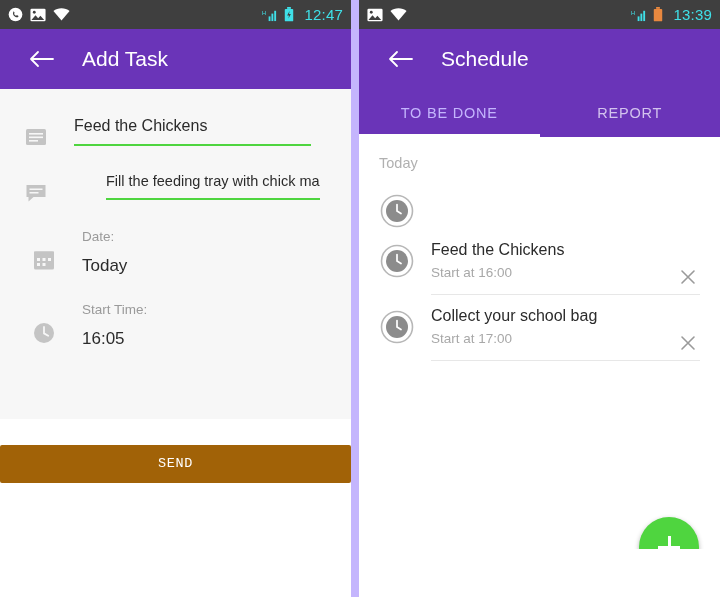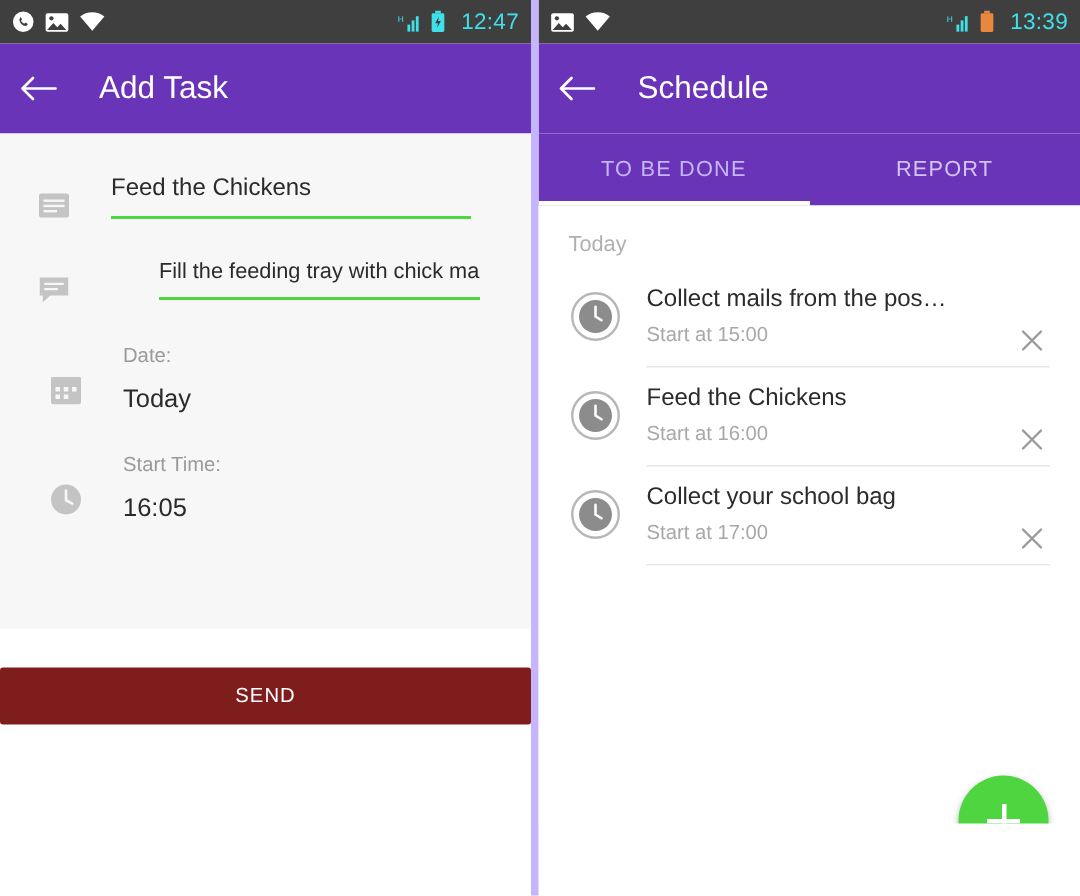--- a/index.html
+++ b/index.html
@@ -18,21 +18,21 @@
     width: 720px;
     height: 597px;
   }
   .phone {
     position: relative;
     overflow: hidden;
   }
   .phone.left {
     width: 359px;
     height: 597px;
-    border-right: 5px solid #c4b5fd;
+    border-right: 8px solid #c4b5fd;
     box-sizing: border-box;
   }
   .phone.right {
     width: 361px;
     height: 549px;
   }
 
   
   .statusbar {
     height: 29px;
@@ -62,21 +62,21 @@
     letter-spacing: 0.2px;
   }
   .clock-text.right-clock { color: #3fe0e8; }
 
   
   .appbar {
     background: #6a34b8;
     height: 60px;
     display: flex;
     align-items: center;
-    padding-left: 10px;
+    padding-left: 26px;
     box-sizing: border-box;
   }
   .appbar .back {
     width: 30px;
     height: 30px;
     display: flex;
     align-items: center;
     justify-content: center;
     cursor: pointer;
   }
@@ -183,28 +183,28 @@
     right: 0;
     height: 89px;
     background: #ffffff;
     display: flex;
     align-items: center;
     justify-content: center;
   }
   .send-btn {
     width: 380px;
     height: 38px;
-    background: #7f1d1d;
+    background: #a16207;
     border: none;
     border-radius: 2px;
     color: #ffffff;
     font-size: 13.5px;
     letter-spacing: 0.7px;
     cursor: pointer;
-    font-family: Liberation Sans, sans-serif;
+    font-family: Liberation Mono, monospace;
   }
 
   
   .tabs {
     background: #6a34b8;
     height: 48px;
     display: flex;
     position: relative;
   }
   .tab {
@@ -497,29 +497,20 @@
       <div class="section-label">Today</div>
 
       <div class="task">
         <div class="clockicon">
           <svg width="34" height="34" viewBox="0 0 34 34">
               <circle cx="17" cy="17" r="15.5" fill="#ffffff" stroke="#b7b7b7" stroke-width="1.6"></circle>
               <circle cx="17" cy="17" r="11" fill="#8c8c8c"></circle>
               <path d="M17 10.5V17l4 2.5" stroke="#ffffff" stroke-width="1.7" fill="none" stroke-linecap="round"></path>
             </svg>
         </div>
-        <div class="task-main">
-          <div class="task-title">Collect mails from the pos…</div>
-          <div class="task-sub">Start at 15:00</div>
-          <div class="task-close">
-            <svg width="20" height="20" viewBox="0 0 20 20">
-                <path d="M4 4l12 12M16 4L4 16" stroke="#9a9a9a" stroke-width="1.6" stroke-linecap="round"></path>
-              </svg>
-          </div>
-        </div>
       </div>
 
       <div class="task">
         <div class="clockicon">
           <svg width="34" height="34" viewBox="0 0 34 34">
               <circle cx="17" cy="17" r="15.5" fill="#ffffff" stroke="#b7b7b7" stroke-width="1.6"></circle>
               <circle cx="17" cy="17" r="11" fill="#8c8c8c"></circle>
               <path d="M17 10.5V17l4 2.5" stroke="#ffffff" stroke-width="1.7" fill="none" stroke-linecap="round"></path>
             </svg>
         </div>

